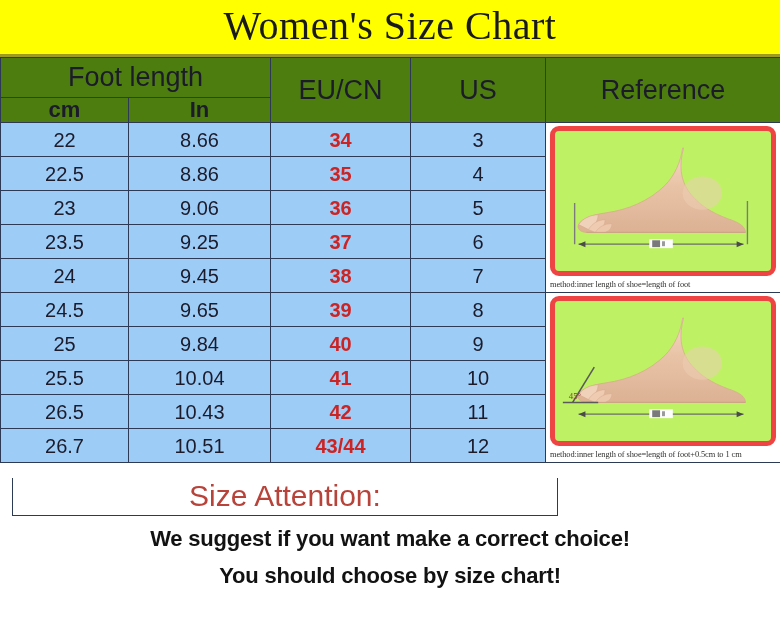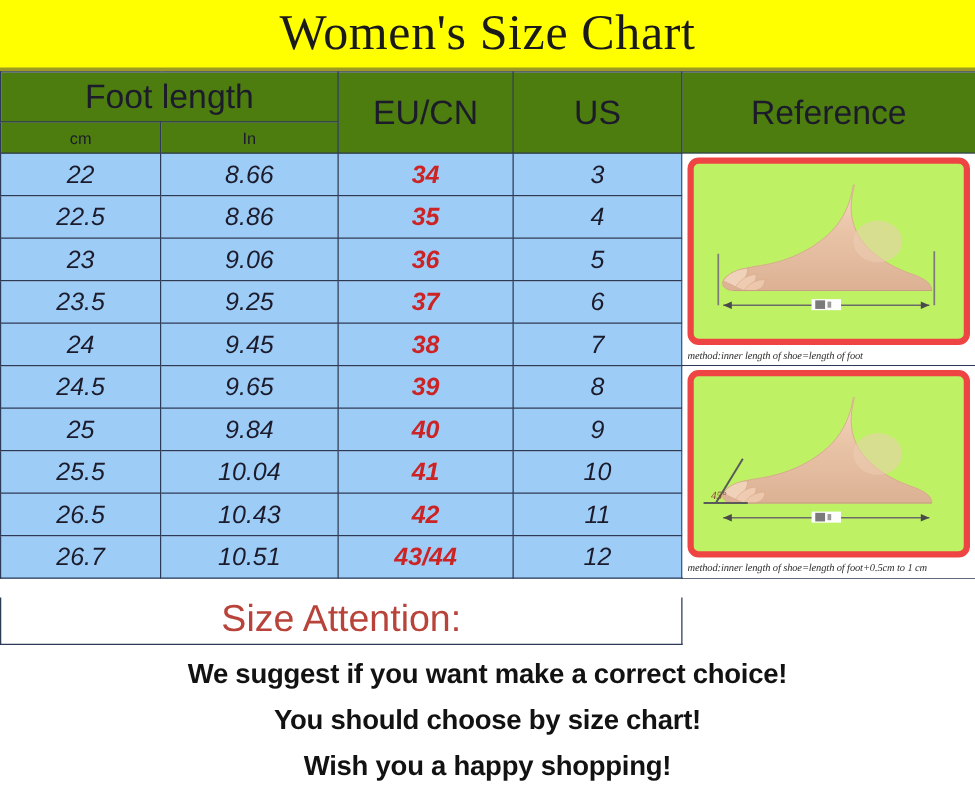--- a/index.html
+++ b/index.html
@@ -46,31 +46,30 @@
     background:#4d7c0f;
     color:#1b1b2b;
     font-weight:400;
   }
 
   
   th.h-big{
     font-size:27px; height:40px; font-weight:400; line-height:1;
   }
   th.h-sub{
-    font-size:13px; height:25px; font-weight:400; line-height:1;
+    font-size:22px; height:25px; font-weight:700; line-height:1;
   }
   th.h-tall{ font-size:27px; line-height:1; }
 
   
   tr.data td{
     background:#9dccf7;
     height:34px;
     font-size:20px;
     line-height:1;
-    font-style:italic;
   }
   tr.data td.eu{
     color:#cc2424;
     font-weight:bold;
     font-size:20px;
   }
   tr.data td.ref-cell{
     background:#ffffff;
     padding:0;
     position:relative;
@@ -103,21 +102,21 @@
     white-space:nowrap;
     letter-spacing:-.1px;
   }
 
   
   .foot-wrap{ position:absolute; left:0; top:0; width:100%; height:100%; }
   .foot-svg{ position:absolute; left:0; top:0; width:100%; height:100%; }
 
   
   #attention-row{
-    position:absolute; left:0; top:478px; width:546px; height:38px;
+    position:absolute; left:12px; top:478px; width:546px; height:38px;
     border-left:1.6px solid #2d3a56;
     border-right:1.6px solid #2d3a56;
     border-bottom:1.6px solid #2d3a56;
     background:#ffffff;
     display:flex; align-items:center; justify-content:center;
   }
   #attention-row .txt{
     font-size:30px; color:#b8433a; line-height:1;
     transform:translateY(-1px);
   }
@@ -316,14 +315,13 @@
   </table>
 </div>
 
 <div id="attention-row">
   <div class="txt">Size Attention:</div>
 </div>
 
 <div id="footer">
   <div class="line">We suggest if you want make a correct choice!</div>
   <div class="line">You should choose by size chart!</div>
-  <div class="line">Wish you a happy shopping!</div>
 </div>
 
 </body></html>

